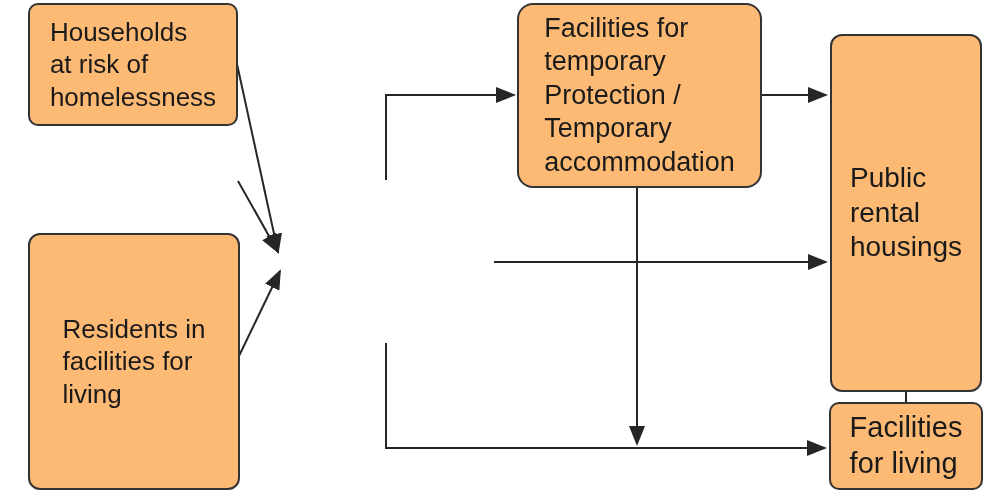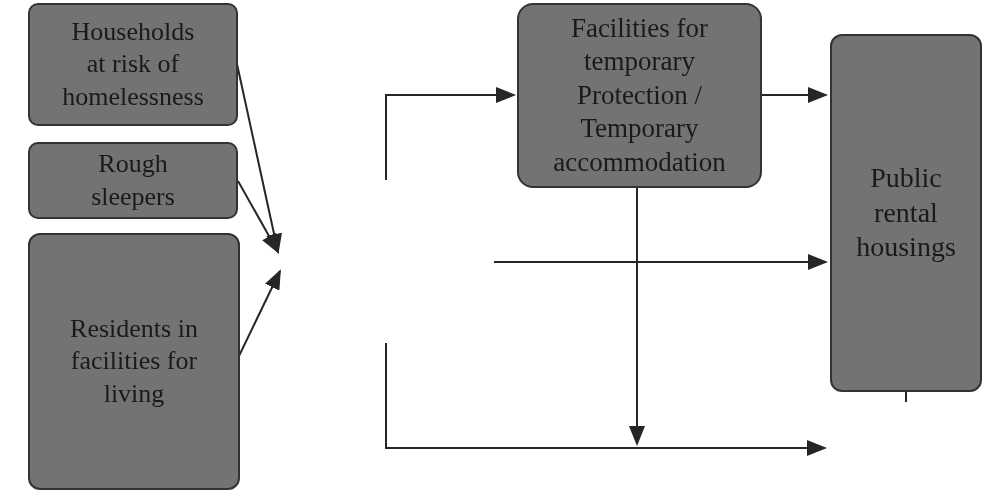--- a/index.html
+++ b/index.html
@@ -17,30 +17,29 @@
   }
   .edges-layer {
     position: absolute;
     left: 0; top: 0;
     width: 987px;
     height: 499px;
   }
   .node {
     position: absolute;
     box-sizing: border-box;
-    background: #737373;
+    background: #fdba74;
     border: 2.5px solid #333333;
     display: flex;
     align-items: center;
     justify-content: center;
-    text-align: center;
+    text-align: left;
     color: #1a1a1a;
     white-space: pre-line;
     line-height: 1.24;
-    font-family: Liberation Serif, serif;
   }
   .node-households {
     left: 28px; top: 3px; width: 210px; height: 123px;
     border-radius: 10px; font-size: 26px;
   }
   .node-rough-sleepers {
     left: 28px; top: 142px; width: 210px; height: 77px;
     border-radius: 10px; font-size: 26px;
   }
   .node-residents {
@@ -85,32 +84,32 @@
       <polyline points="386,343 386,448 825,448" marker-end="url(#arrow)"></polyline>
       <line x1="637" y1="188" x2="637" y2="444" marker-end="url(#arrow)"></line>
       <line x1="906" y1="402" x2="906" y2="364" marker-end="url(#arrow)"></line>
     </g>
   </svg>
 
   <div class="node node-households">Households
 at risk of
 homelessness</div>
 
-  <div class="node node-rough-sleepers">Rough
-sleepers</div>
 
   <div class="node node-residents">Residents in
 facilities for
 living</div>
 
 
   <div class="node node-temporary">Facilities for
 temporary
 Protection /
 Temporary
 accommodation</div>
 
   <div class="node node-public-rental">Public
 rental
 housings</div>
 
+  <div class="node node-facilities-living">Facilities
+for living</div>
 
 </div>
 
 </body></html>

